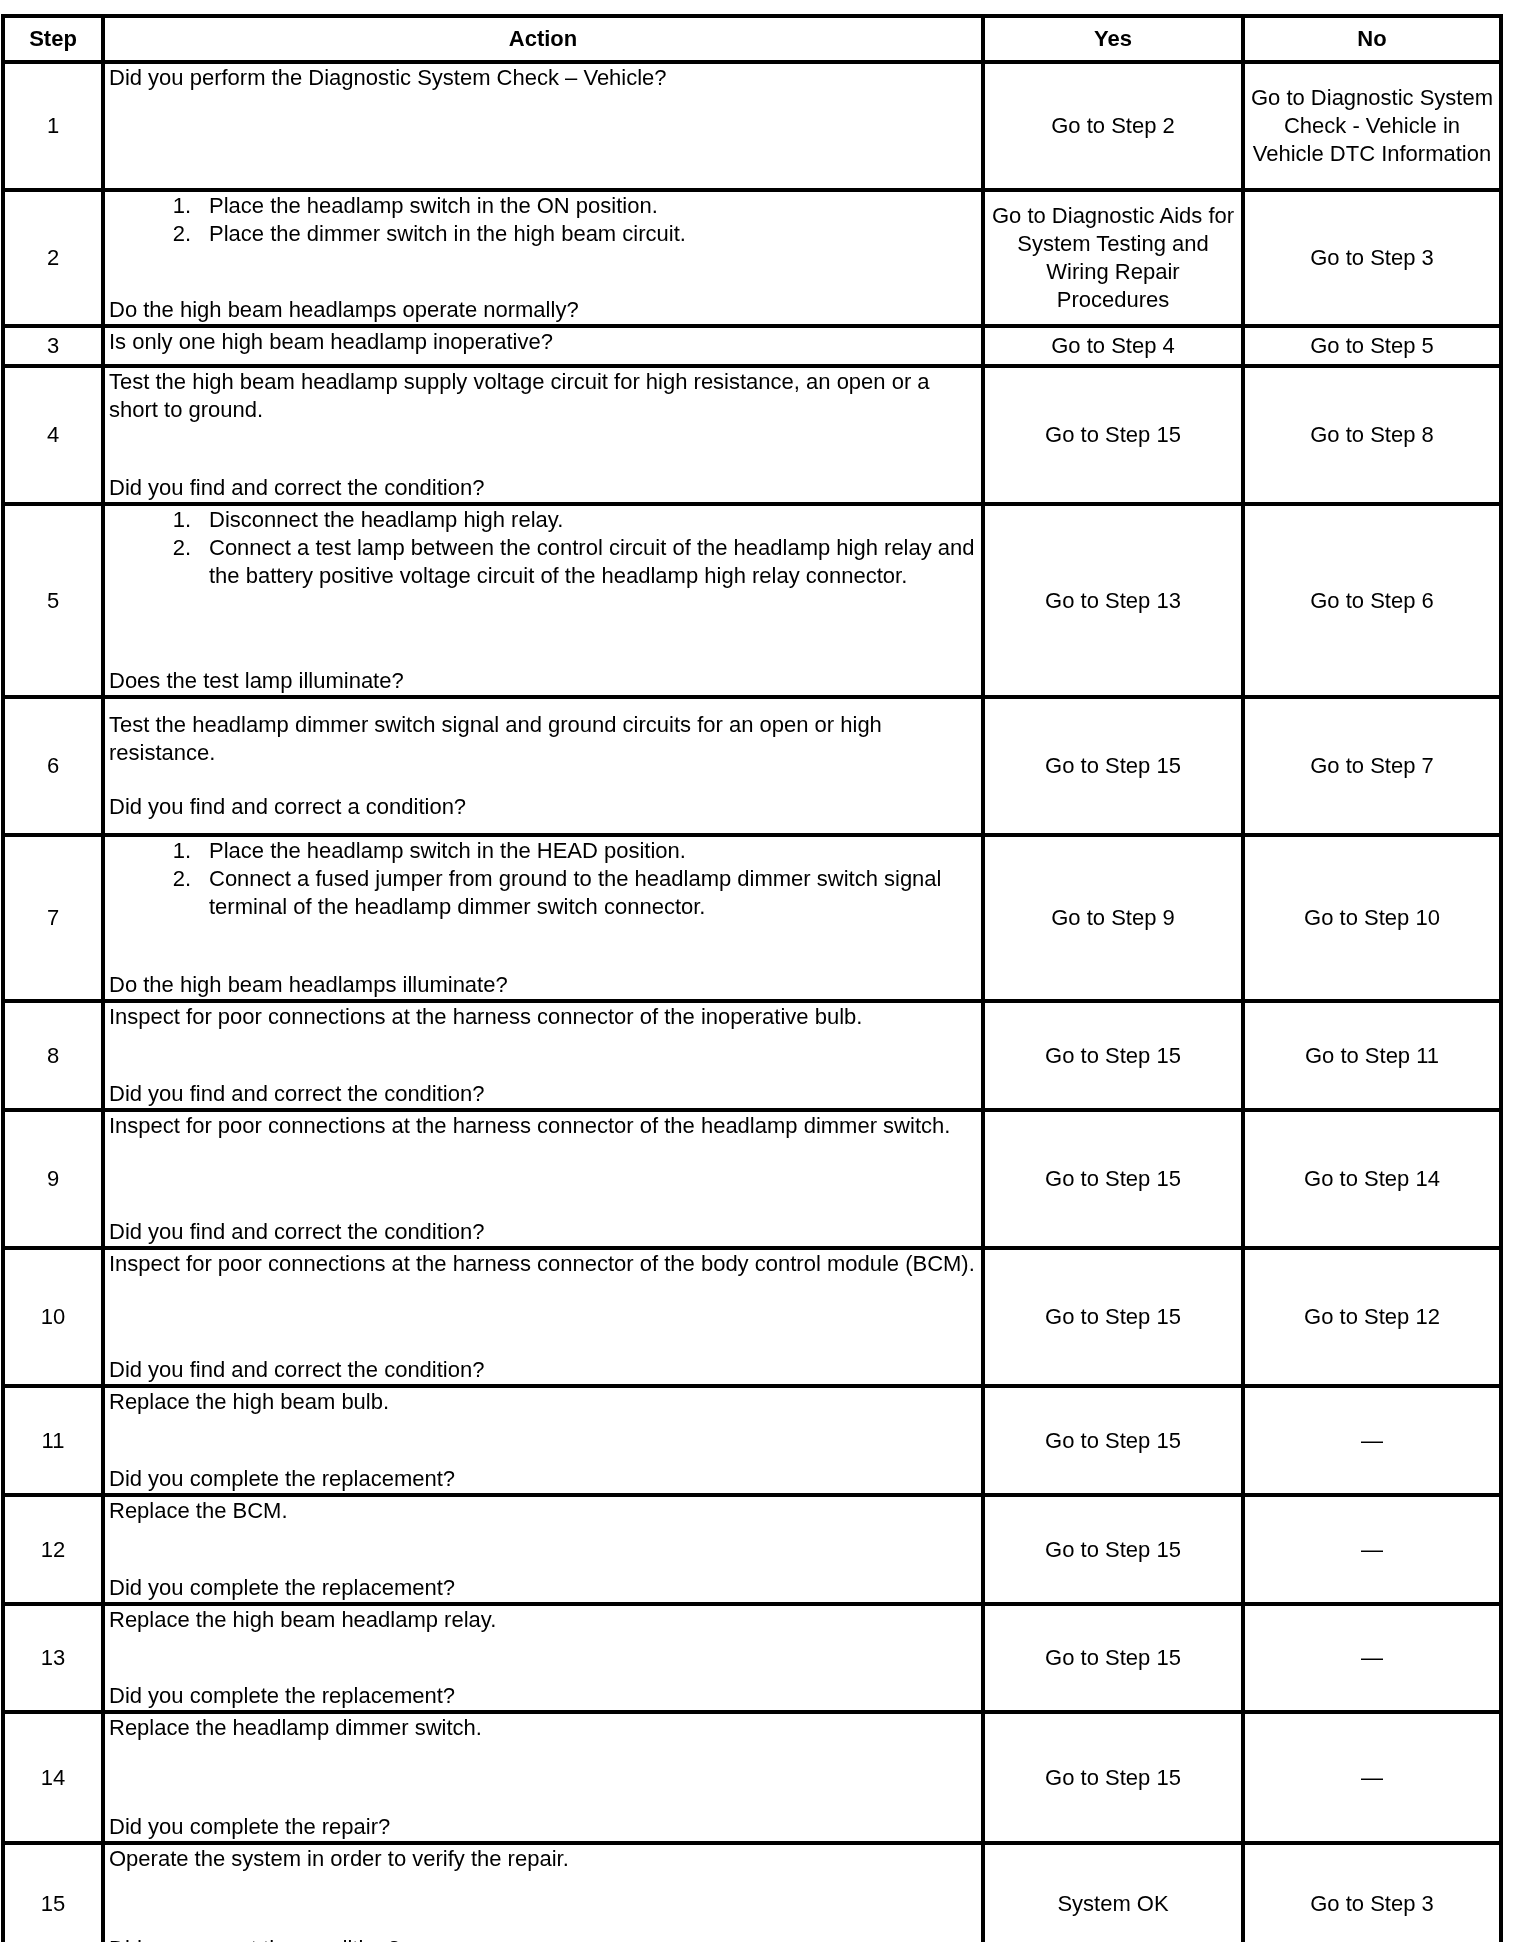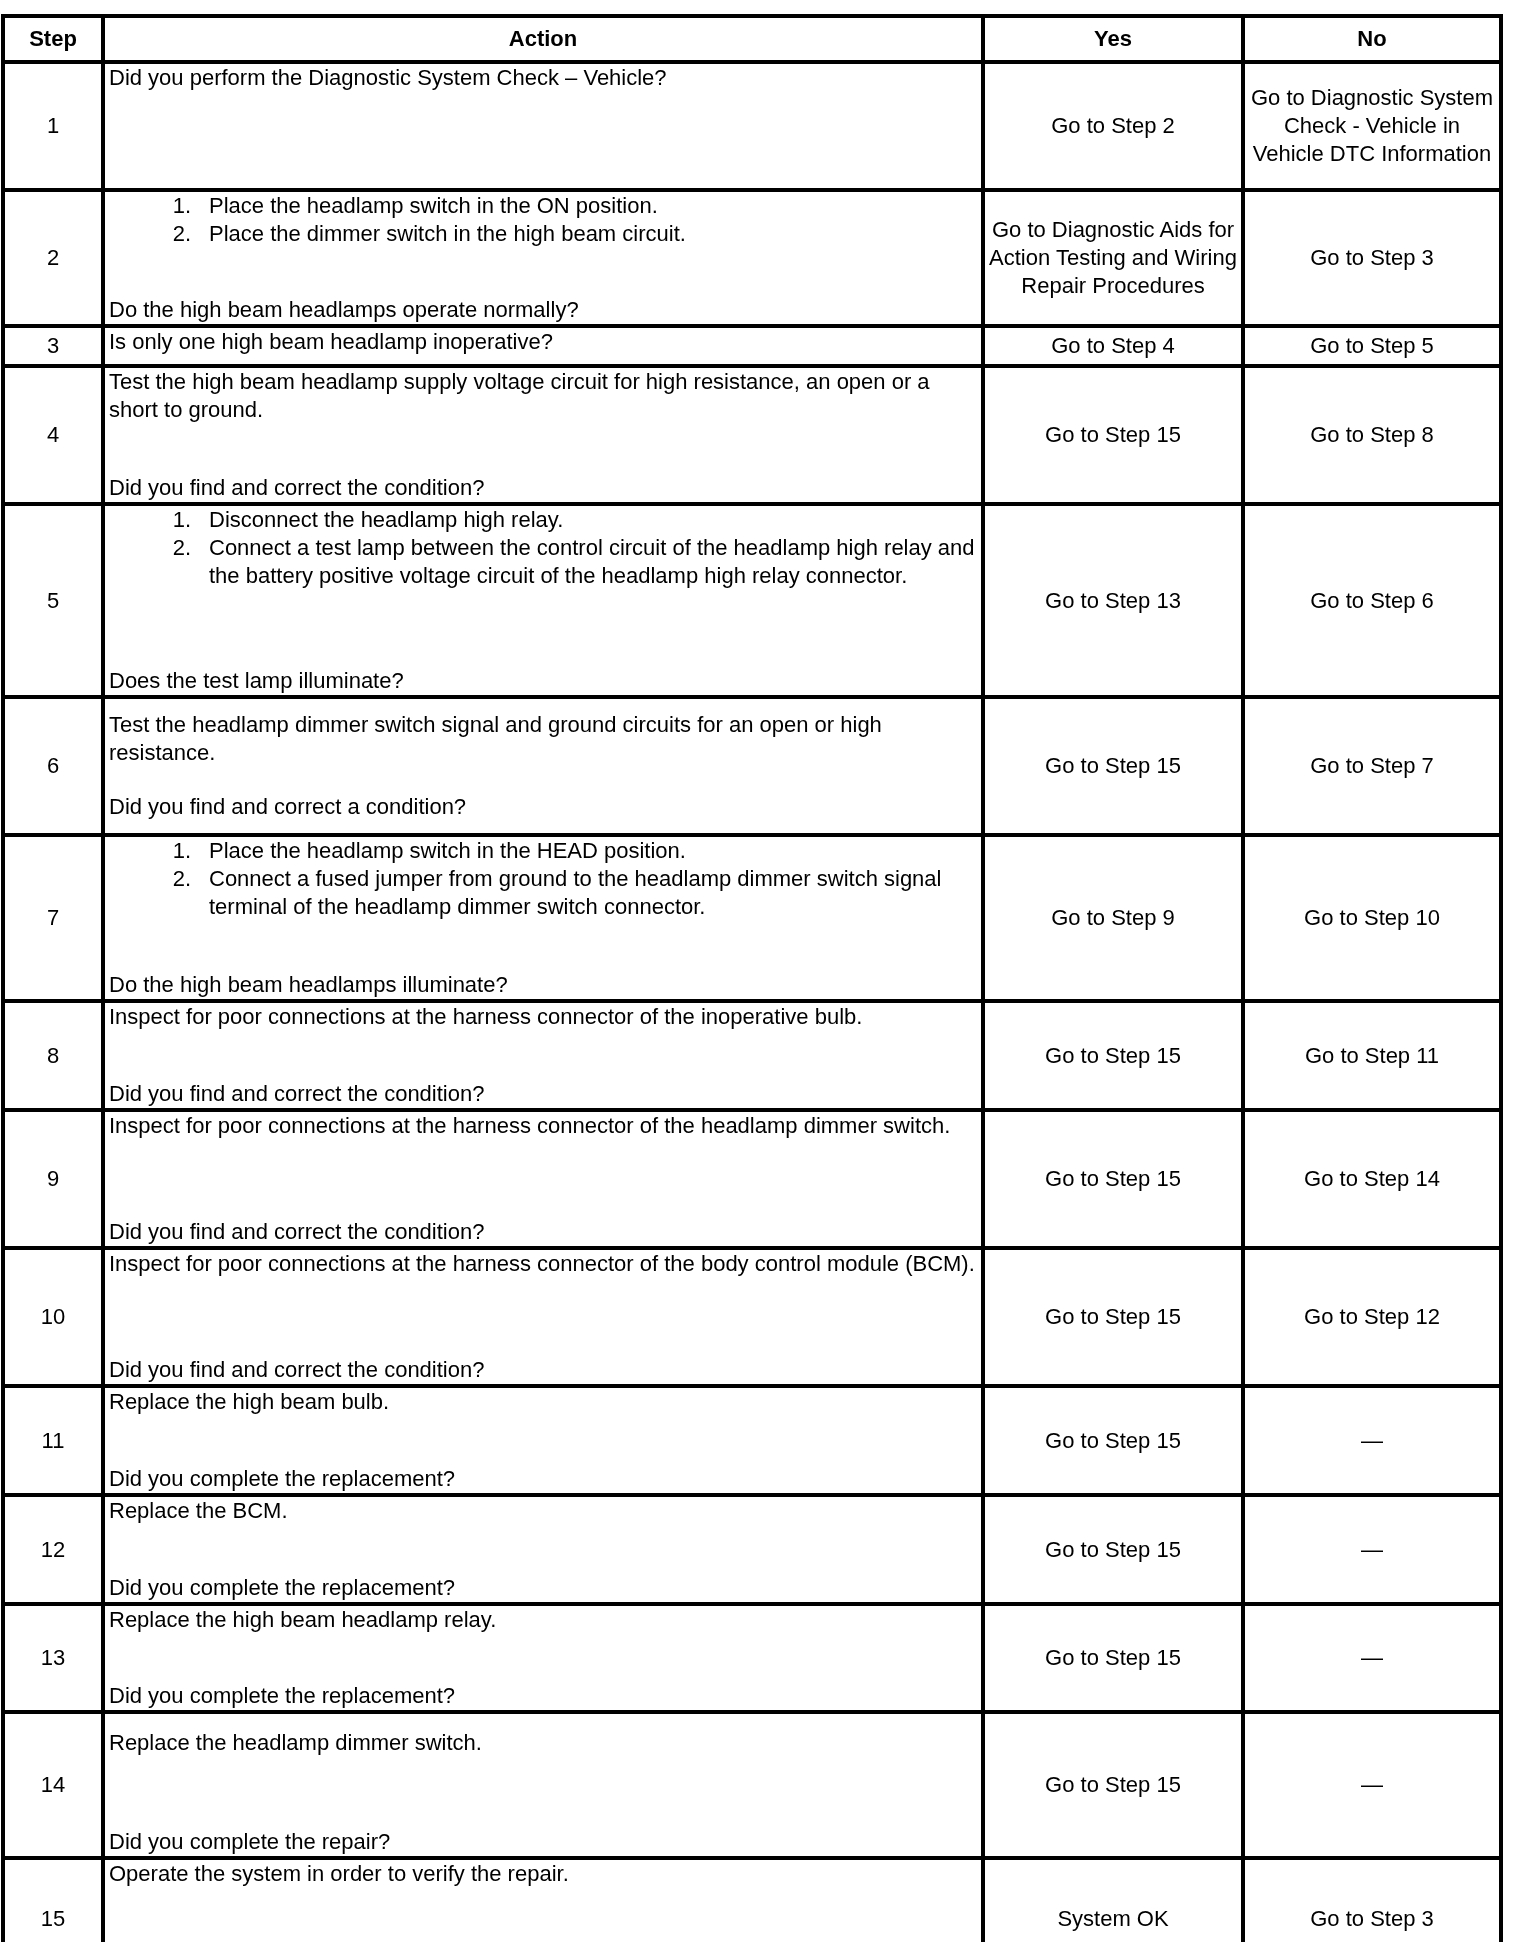--- a/index.html
+++ b/index.html
@@ -75,21 +75,21 @@
                 </li>
                 <li>
                   <span class="num">2.</span>
                   <span class="txt">Place the dimmer switch in the high beam circuit.</span>
                 </li>
               </ol>
             </div>
             <span class="q">Do the high beam headlamps operate normally?</span>
           </div>
         </td>
-        <td class="yes">Go to Diagnostic Aids for Action Testing and Wiring Repair Procedures</td>
+        <td class="yes">Go to Diagnostic Aids for System Testing and Wiring Repair Procedures</td>
         <td class="no">Go to Step 3</td>
       </tr>
       <tr style="height: 40px;">
         <td class="step">3</td>
         <td class="action">
           <div class="act-wrap" style="height: 36px;">
             <span class="q">Is only one high beam headlamp inoperative?</span>
           </div>
         </td>
         <td class="yes mid">Go to Step 4</td>
@@ -239,21 +239,21 @@
             </div>
             <span class="q">Did you complete the replacement?</span>
           </div>
         </td>
         <td class="yes">Go to Step 15</td>
         <td class="no">—</td>
       </tr>
       <tr style="height: 109px;">
         <td class="step">14</td>
         <td class="action">
-          <div class="act-wrap" style="height: 127px; margin-top: 15px;">
+          <div class="act-wrap" style="height: 127px;">
             <div>
               <span class="instr">Replace the headlamp dimmer switch.</span>
             </div>
             <span class="q">Did you complete the repair?</span>
           </div>
         </td>
         <td class="yes">Go to Step 15</td>
         <td class="no">—</td>
       </tr>
       <tr style="height: 109px;">

